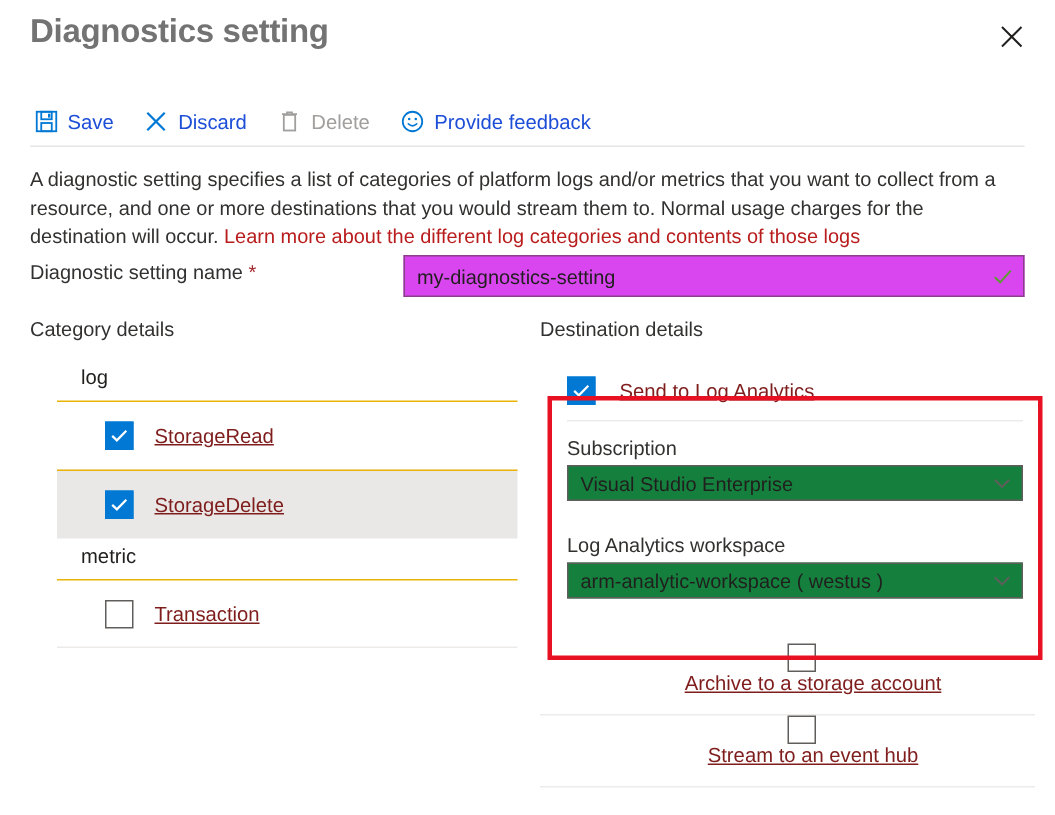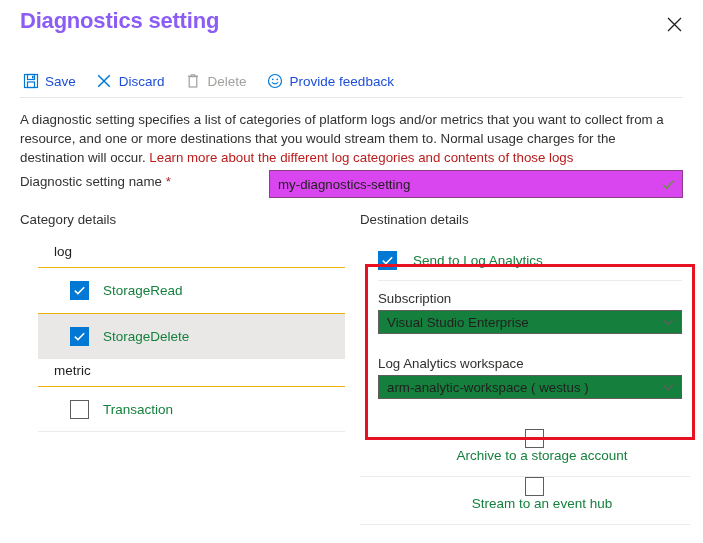--- a/index.html
+++ b/index.html
@@ -18,21 +18,21 @@
     overflow: hidden;
   }
 
   
   .page-title {
     position: absolute;
     left: 20px;
     top: 8px;
     font-size: 22px;
     font-weight: 600;
-    color: #8b5cf6;
+    color: #737373;
     letter-spacing: -0.2px;
   }
 
   .close-btn {
     position: absolute;
     right: 14px;
     top: 9px;
     width: 30px;
     height: 30px;
     display: flex;
@@ -175,22 +175,23 @@
   .row {
     display: flex;
     align-items: center;
     height: 46px;
     border-top: 1px solid #eab308;
     padding-left: 32px;
   }
   .row.selected { background: #e9e8e7; }
   .row-label {
     font-size: 13.5px;
-    color: #15803d;
+    color: #7f1d1d;
     margin-left: 14px;
+    text-decoration: underline;
   }
 
   
   .cb {
     width: 19px;
     height: 19px;
     flex: 0 0 19px;
     border: 1px solid #605e5c;
     background: #ffffff;
     display: flex;

